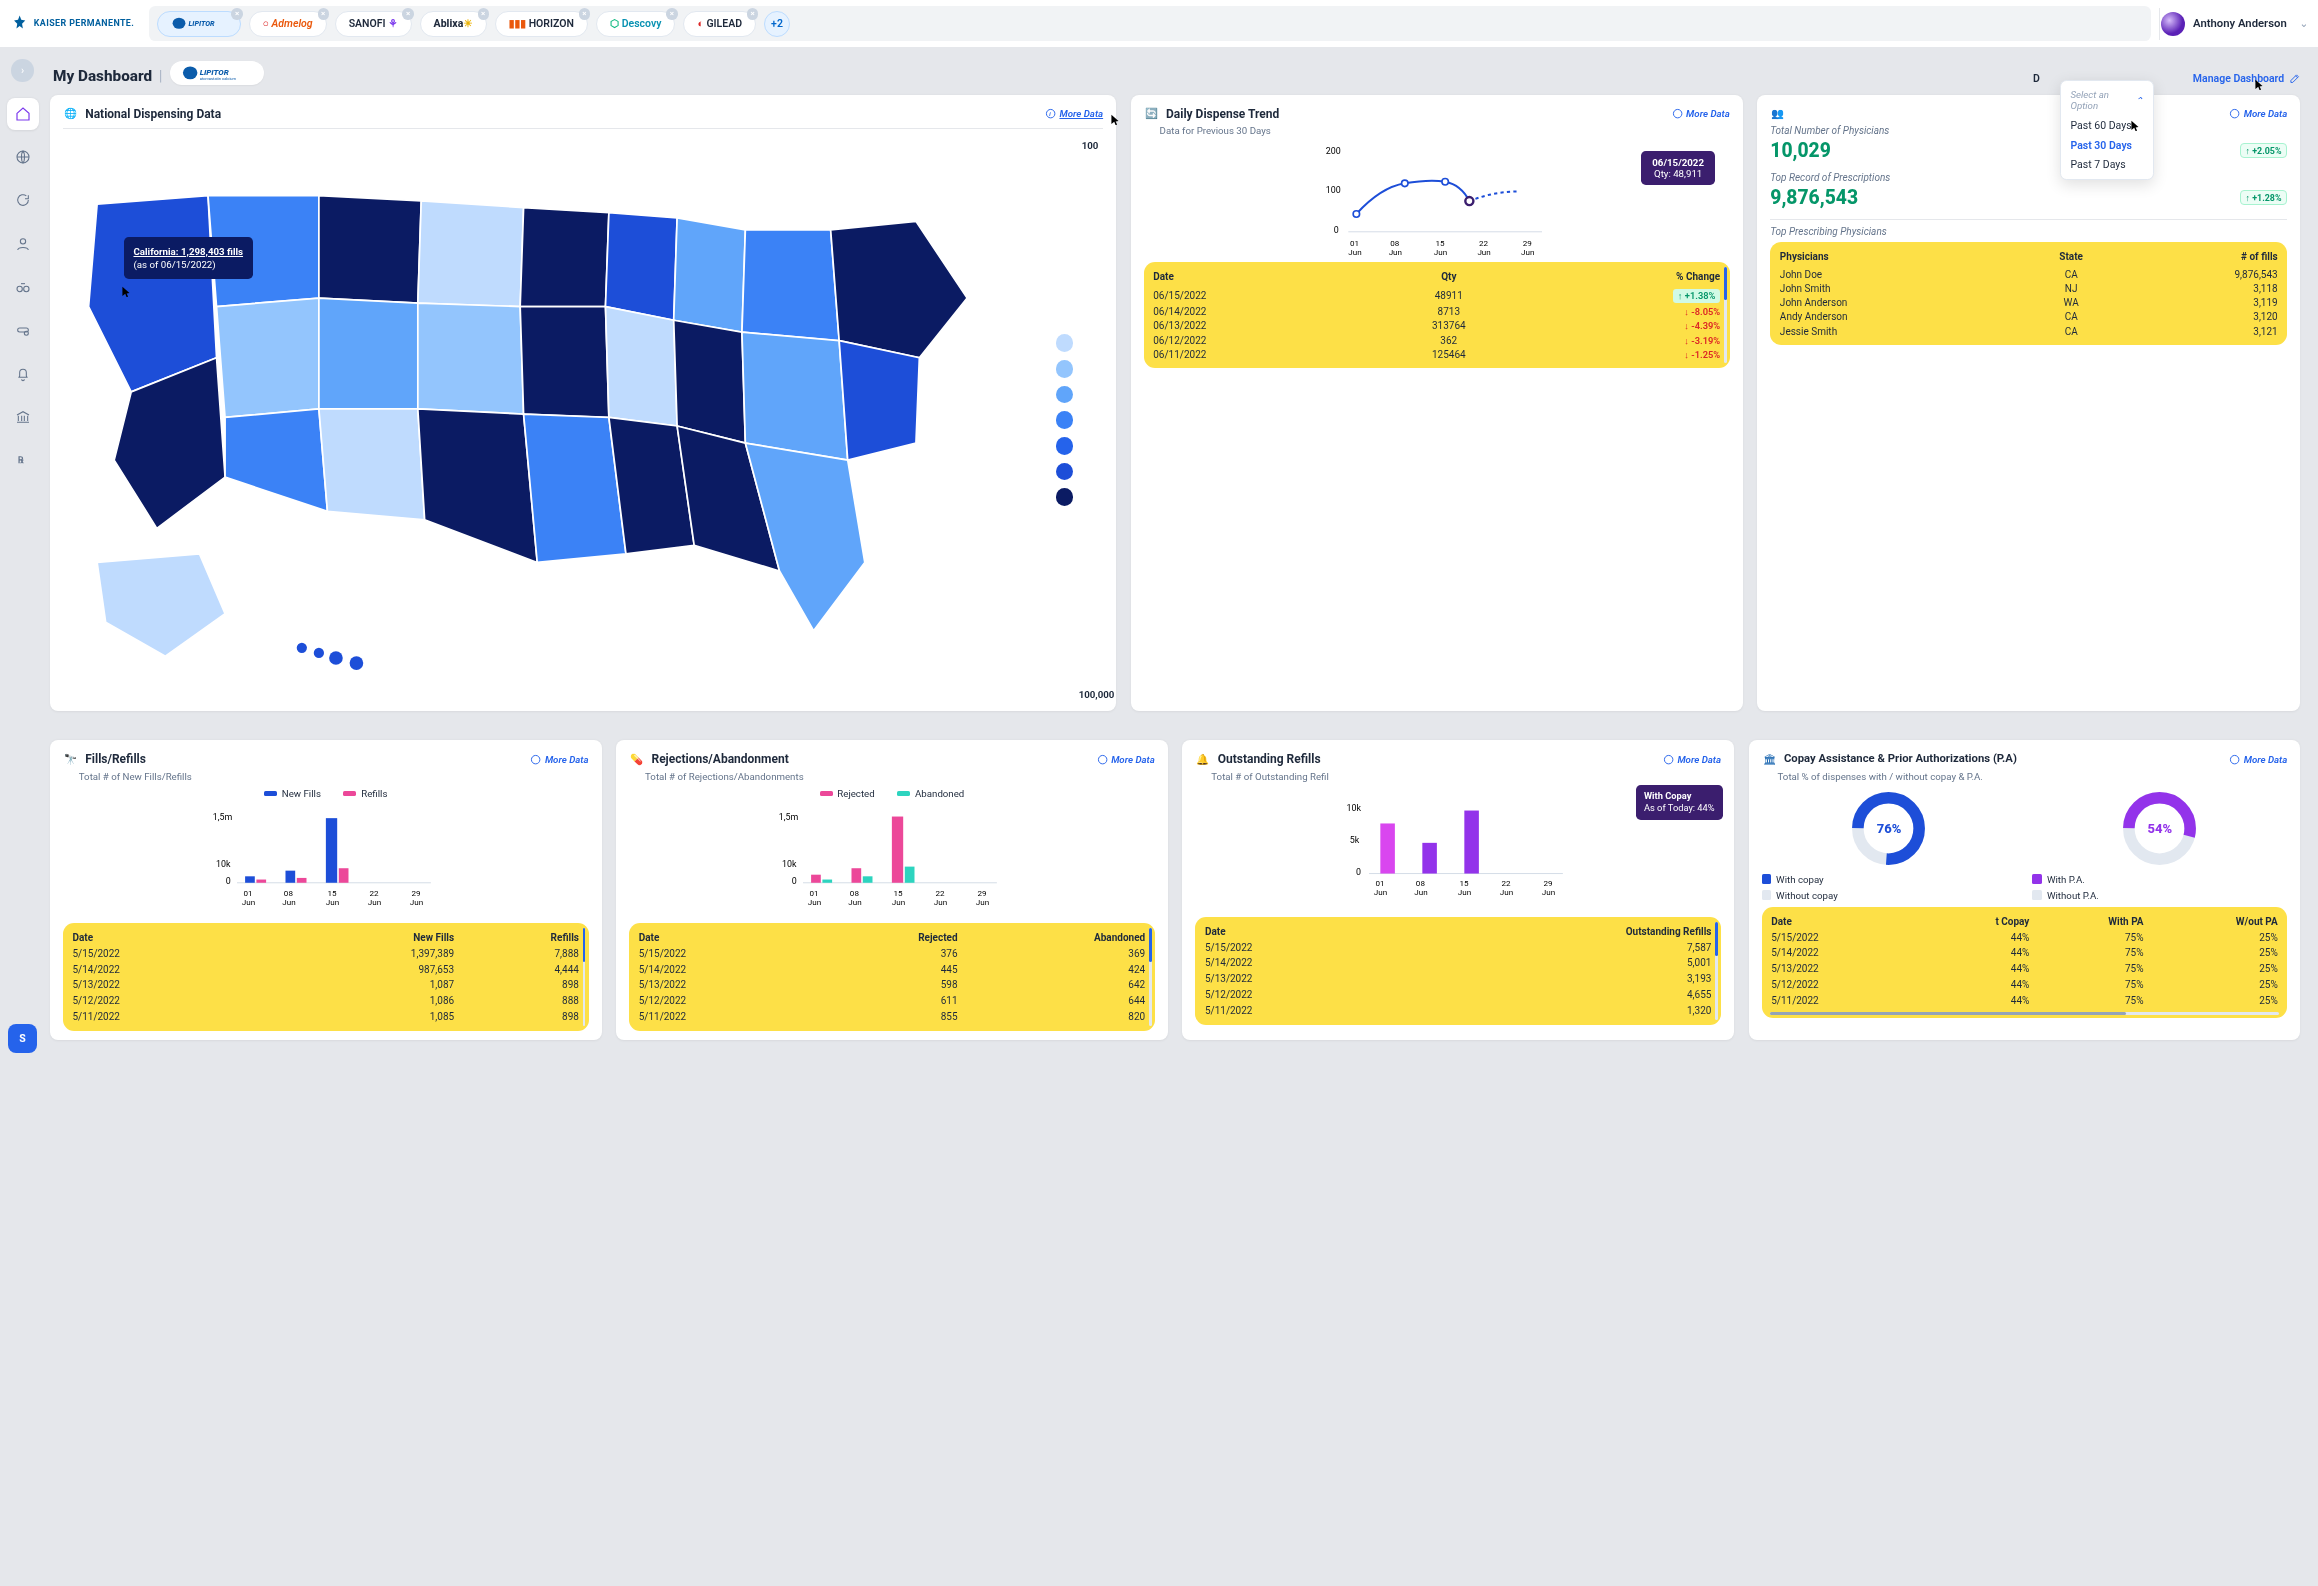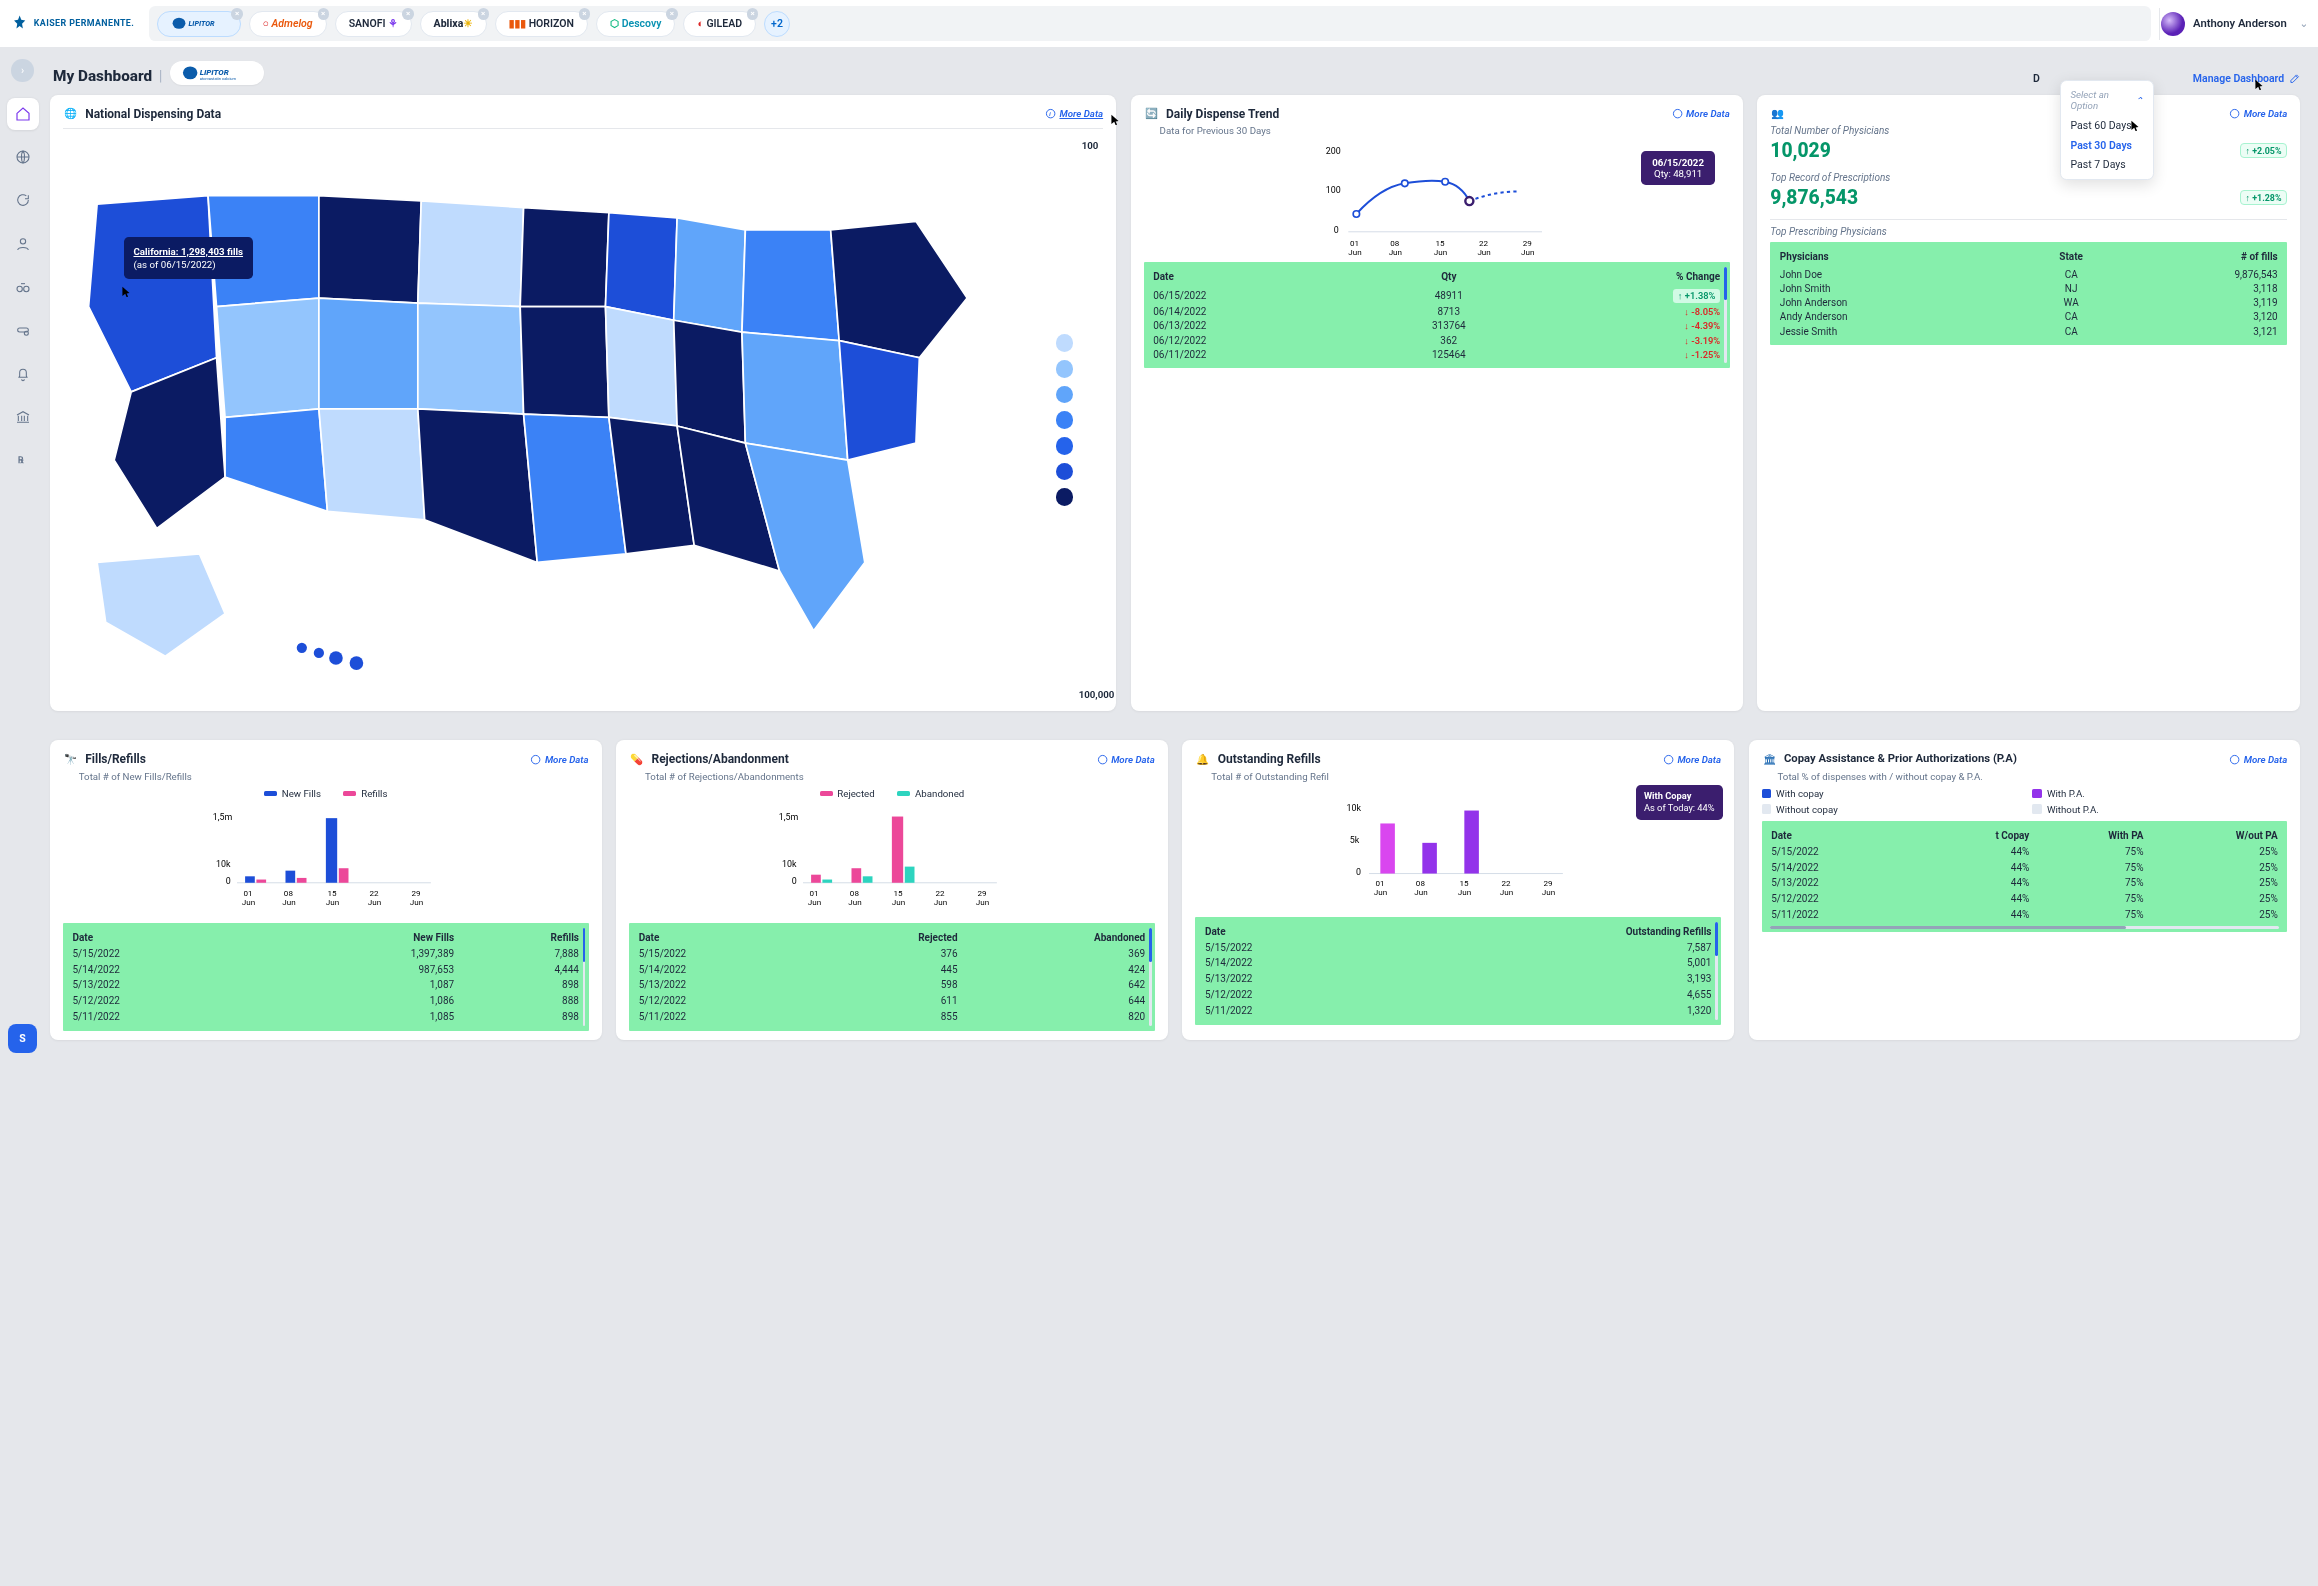--- a/index.html
+++ b/index.html
@@ -60,21 +60,21 @@
 .map-tooltip b { font-weight:700;text-decoration:underline; }
 .map-legend { width:77px; display:flex; flex-direction:column; align-items:center; justify-content:space-between; padding:4.8px 0 1.6px; }
 .legend-top { font-weight:700; font-size:9.7px; align-self:flex-end; margin-right:4.8px; }
 .legend-bot { font-weight:700; font-size:9.7px; align-self:flex-end; margin-right:-11.3px; }
 .legend-dots { display:flex; flex-direction:column; gap:8px; margin:9.7px 0; align-items:center; }
 .legend-dots span { width:17.7px; height:17.7px; border-radius:50%; display:block; }
 
 
 .trend-chart { position:relative; height:113px; margin-bottom:6.4px; }
 .trend-tt { position:absolute; right:14.5px; top:8px; background:#3b1e6e; color:#fff; padding:6.4px 11.3px; border-radius:4.8px; font-size:9.7px; text-align:center; }
-.table-box { background:#86efac; border-radius:1px; padding:6.4px 8px; }
+.table-box { background:#fde047; border-radius:11px; padding:6.4px 8px; }
 .table-box table { width:100%; border-collapse:collapse; font-size:10px; }
 .table-box th { text-align:left; font-weight:700; padding:3.2px 1.6px 4.8px; }
 .table-box th.r, .table-box td.r { text-align:right; }
 .table-box th.c, .table-box td.c { text-align:center; }
 .table-box td { padding:1.6px 1.6px; }
 .pct { display:inline-flex; align-items:center; gap:3.2px; font-weight:600; font-size:9.3px; }
 .pct.up { color:#059669; }
 .pct.down { color:#dc2626; }
 .pct.box { background:#d1fae5; border-radius:3.2px; padding:1.6px 4.8px; }
 .scroll-ind { position:absolute; right:3.2px; top:4.8px; bottom:4.8px; width:2.4px; background:#e2e8f0; border-radius:1.6px; }
@@ -721,20 +721,36 @@
           <span class="ci">🏛</span>
           <span class="card-title" style="font-size:11.3px; line-height:1.25">Copay Assistance &amp; Prior Authorizations (P.A)</span>
           <a class="more-link">
               <svg class="oi" viewBox="0 0 24 24">
                 <circle cx="12" cy="12" r="9" fill="none" stroke="currentColor" stroke-width="2"></circle>
               </svg>
               <span>More Data</span>
             </a>
         </div>
         <div class="subtext">Total % of dispenses with / without copay &amp; P.A.</div>
+        <div class="donut-row">
+          <div class="donut">
+            <svg viewBox="0 0 42 42" width="81" height="81">
+                <circle cx="21" cy="21" r="15.9" fill="none" stroke="#e2e8f0" stroke-width="6"></circle>
+                <circle cx="21" cy="21" r="15.9" fill="none" stroke="#1d4ed8" stroke-width="6" stroke-dasharray="76 24" stroke-dashoffset="25" transform="rotate(-90 21 21)"></circle>
+              </svg>
+            <div class="dc" style="color:#1d4ed8">76%</div>
+          </div>
+          <div class="donut">
+            <svg viewBox="0 0 42 42" width="81" height="81">
+                <circle cx="21" cy="21" r="15.9" fill="none" stroke="#e2e8f0" stroke-width="6"></circle>
+                <circle cx="21" cy="21" r="15.9" fill="none" stroke="#9333ea" stroke-width="6" stroke-dasharray="54 46" stroke-dashoffset="25" transform="rotate(-90 21 21)"></circle>
+              </svg>
+            <div class="dc" style="color:#9333ea">54%</div>
+          </div>
+        </div>
         <div class="donut-legend">
           <span>
               <i class="sq" style="background:#1d4ed8"></i>
               <span>With copay</span>
             </span>
           <span>
               <i class="sq" style="background:#9333ea"></i>
               <span>With P.A.</span>
             </span>
           <span>

